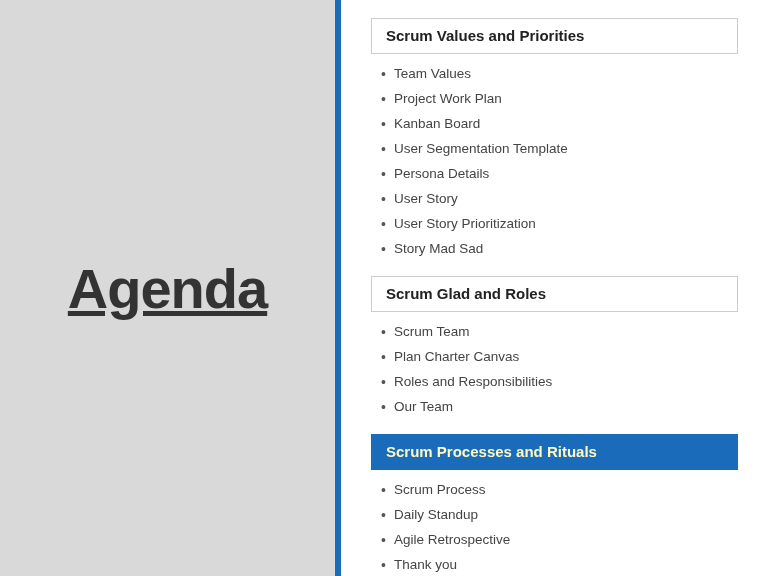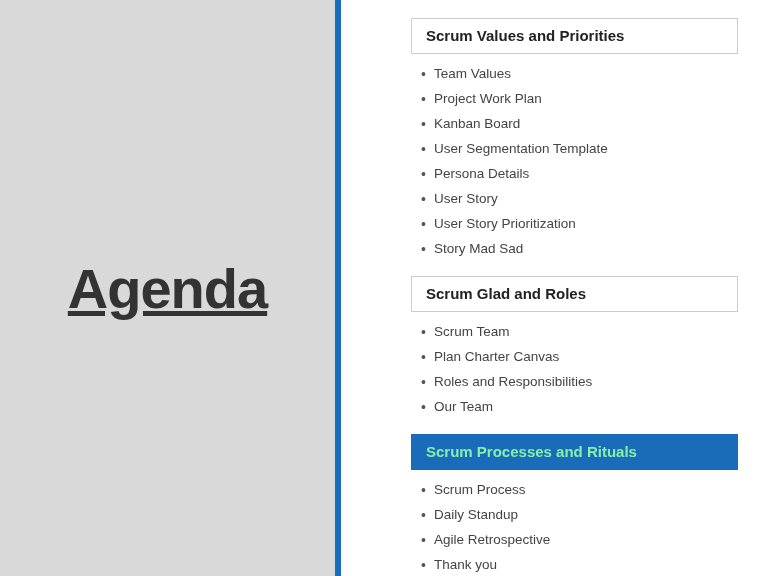--- a/index.html
+++ b/index.html
@@ -41,21 +41,20 @@
     }
 
     .right-panel {
       flex: 1;
       padding: 18px 30px 18px 30px;
       background: #ffffff;
       overflow-y: auto;
       display: flex;
       flex-direction: column;
       gap: 0;
-      margin-left: 40px;
     }
 
     .section {
       margin-bottom: 10px;
     }
 
     .section-header {
       border: 1.5px solid #cccccc;
       padding: 8px 14px;
       margin-bottom: 8px;
@@ -66,21 +65,21 @@
       border-color: #1a6bba;
     }
 
     .section-header-text {
       font-size: 15px;
       font-weight: 700;
       color: #222222;
     }
 
     .section-header.active .section-header-text {
-      color: #86efac;
+      color: #fef9c3;
     }
 
     .section-items {
       padding-left: 10px;
       margin-bottom: 4px;
     }
 
     .section-item {
       display: flex;
       align-items: flex-start;

